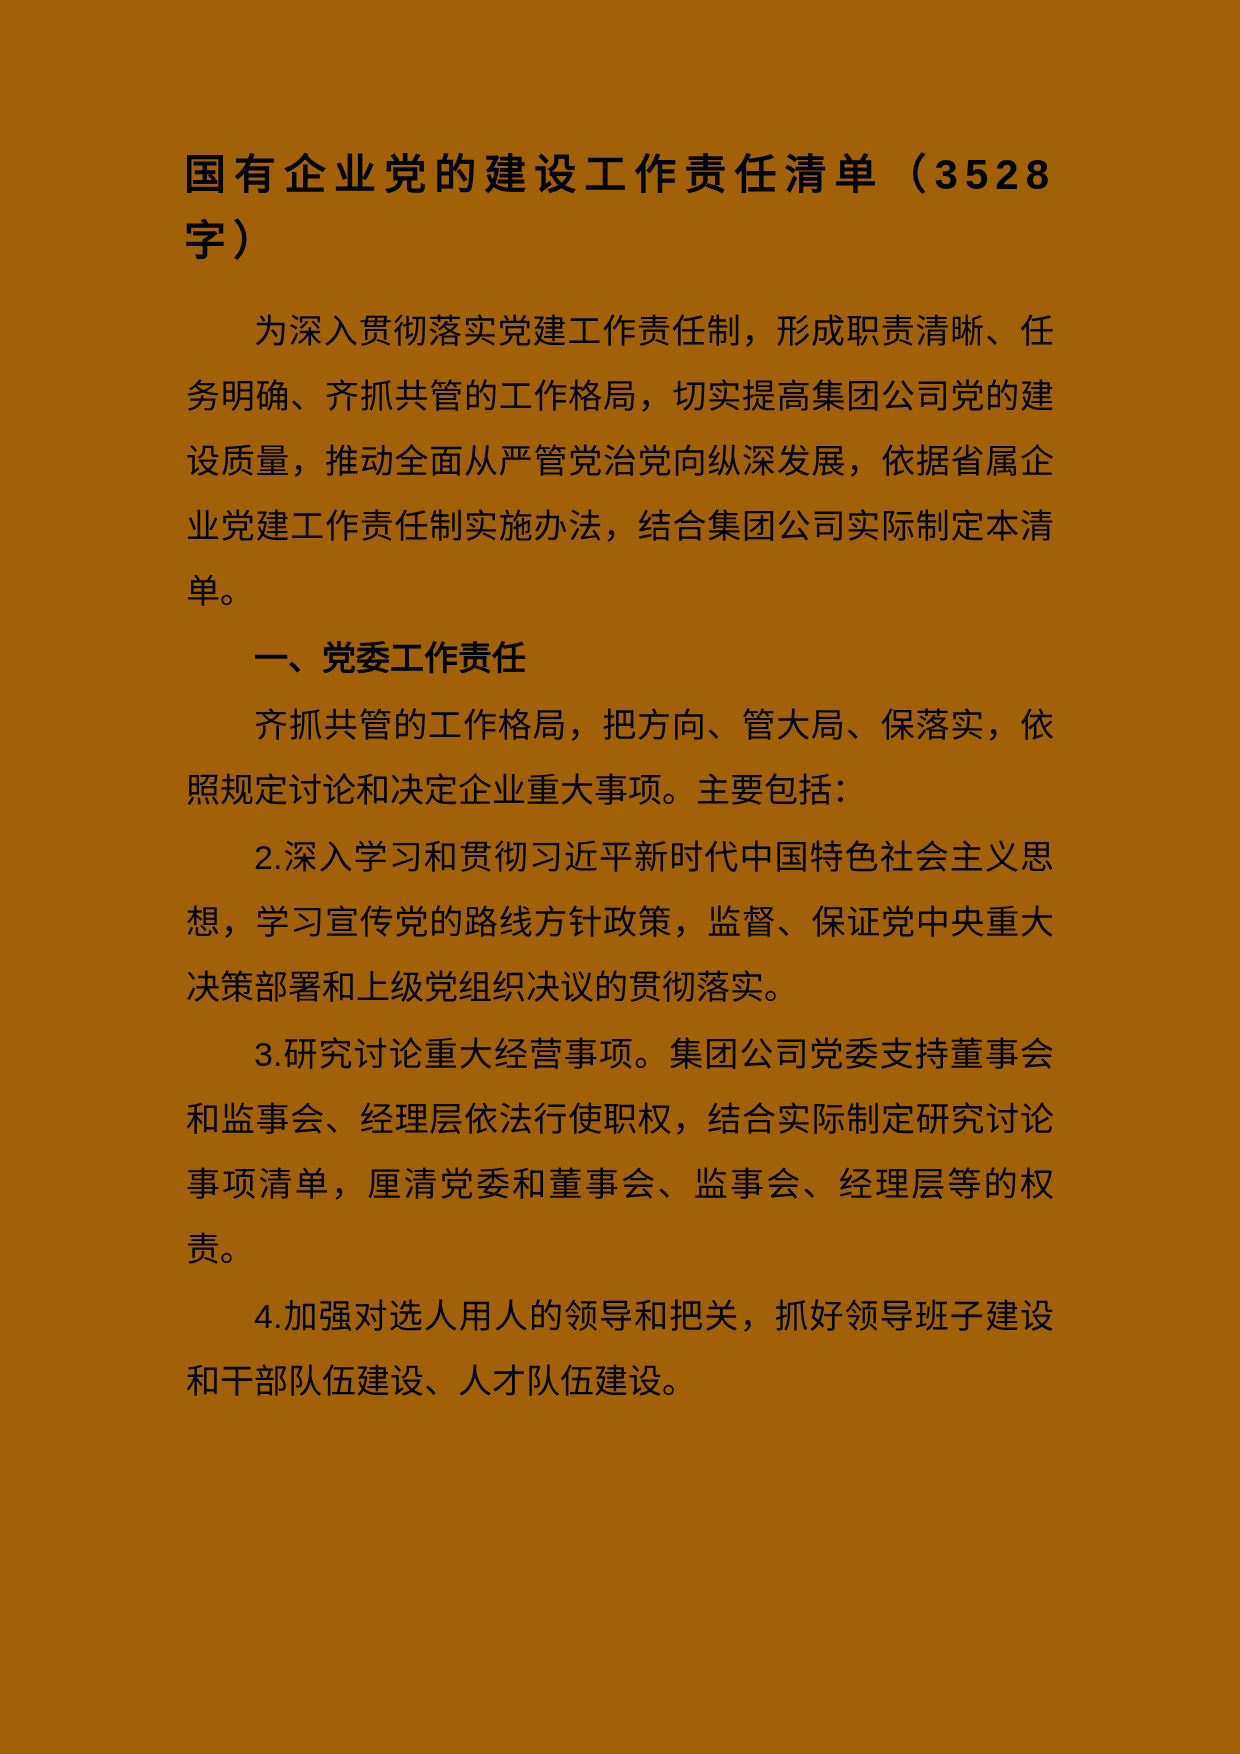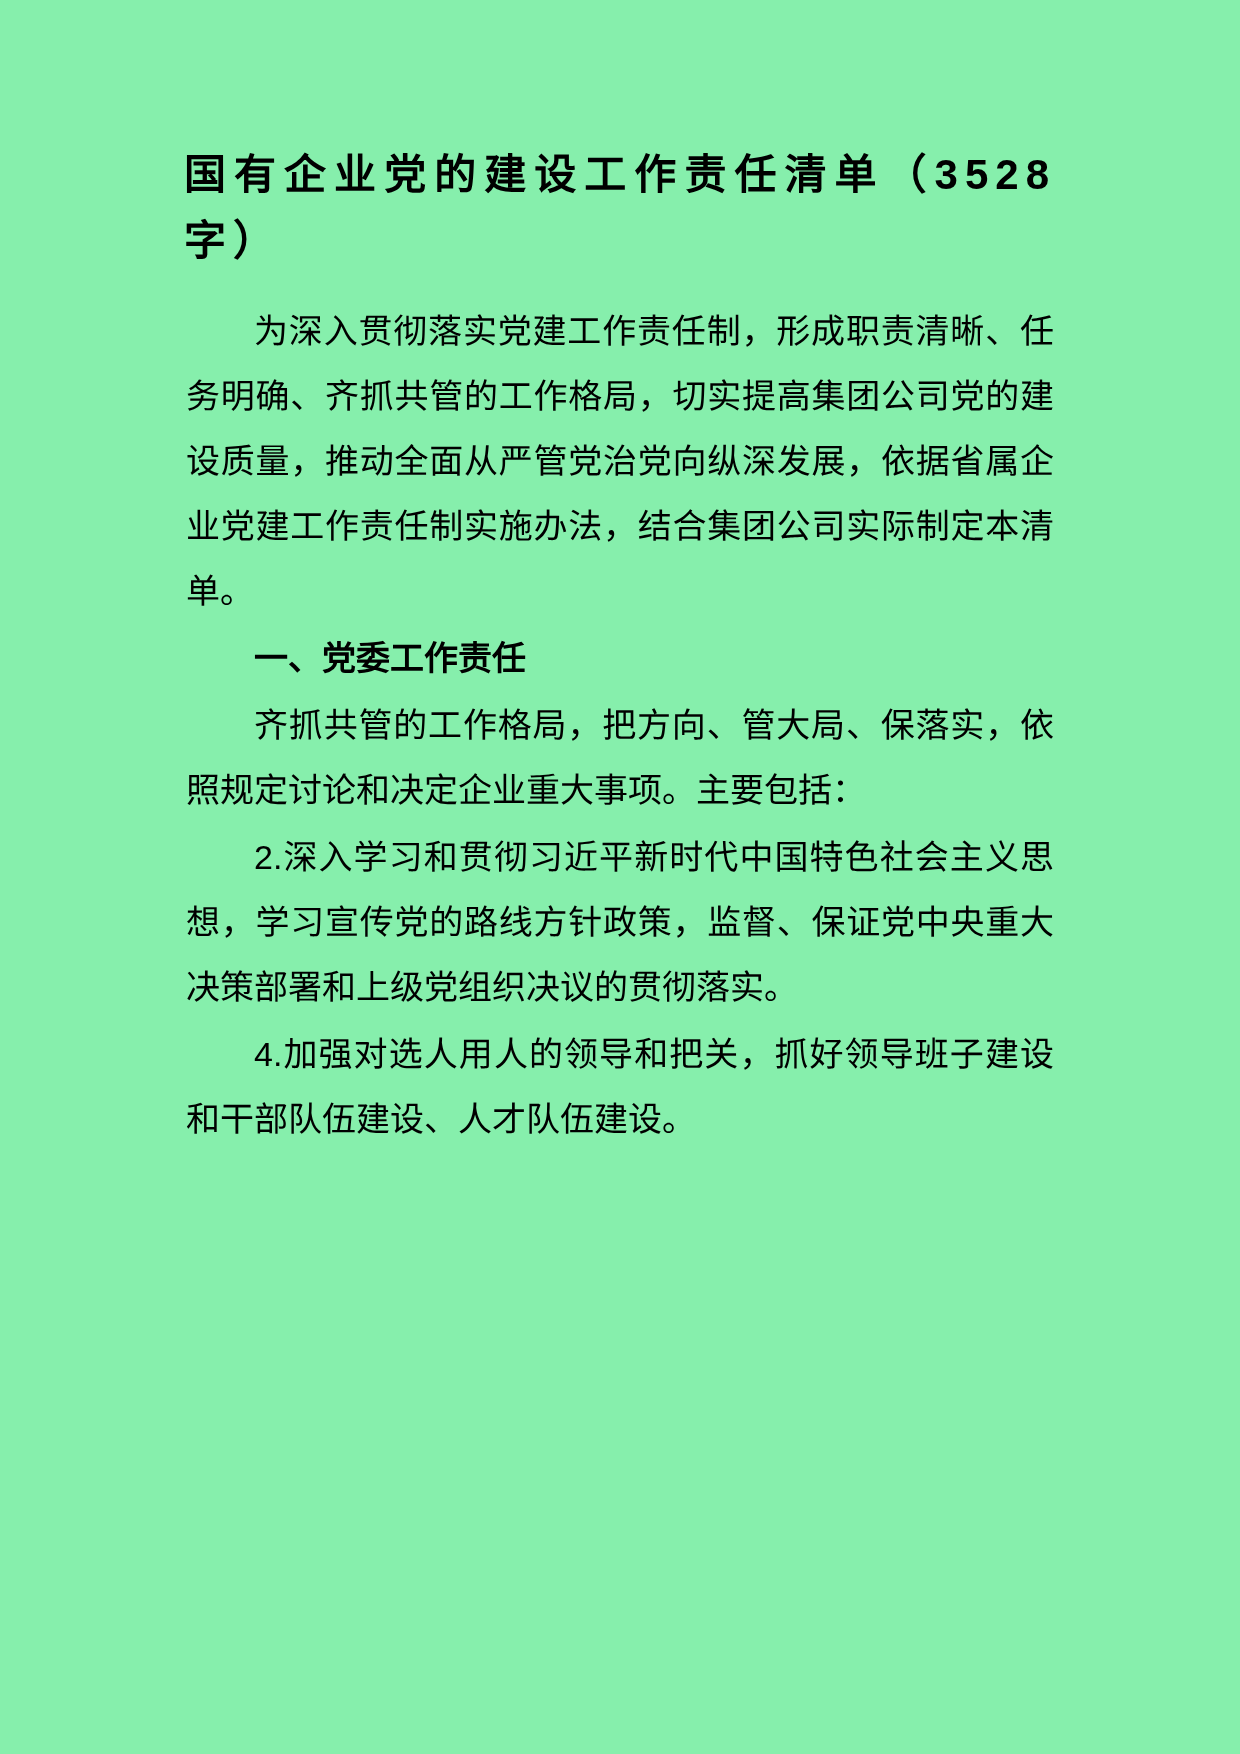--- a/index.html
+++ b/index.html
@@ -5,21 +5,21 @@
   html, body {
     margin: 0;
     padding: 0;
     background: #ffffff;
   }
   .page {
     position: relative;
     width: 1240px;
     height: 1754px;
     margin: 0 auto;
-    background: #86efac;
+    background: #a16207;
     color: #000000;
     font-family: "Liberation Sans", "DejaVu Sans", sans-serif;
     overflow: hidden;
     box-sizing: border-box;
     padding: 142px 184px 0 184px;
   }
   .doc-title {
     font-size: 42px;
     line-height: 66px;
     font-weight: bold;
@@ -43,15 +43,16 @@
 </head>
 <body>
 
 <div class="page">
   <h1 class="doc-title">国有企业党的建设工作责任清单（3528字）</h1>
   <div class="doc-body">
       <p class="body">为深入贯彻落实党建工作责任制，形成职责清晰、任务明确、齐抓共管的工作格局，切实提高集团公司党的建设质量，推动全面从严管党治党向纵深发展，依据省属企业党建工作责任制实施办法，结合集团公司实际制定本清单。</p>
       <p class="heading">一、党委工作责任</p>
       <p class="body">齐抓共管的工作格局，把方向、管大局、保落实，依照规定讨论和决定企业重大事项。主要包括：</p>
       <p class="body">2.深入学习和贯彻习近平新时代中国特色社会主义思想，学习宣传党的路线方针政策，监督、保证党中央重大决策部署和上级党组织决议的贯彻落实。</p>
+      <p class="body">3.研究讨论重大经营事项。集团公司党委支持董事会和监事会、经理层依法行使职权，结合实际制定研究讨论事项清单，厘清党委和董事会、监事会、经理层等的权责。</p>
       <p class="body">4.加强对选人用人的领导和把关，抓好领导班子建设和干部队伍建设、人才队伍建设。</p>
     </div>
 </div>
 
 </body></html>

